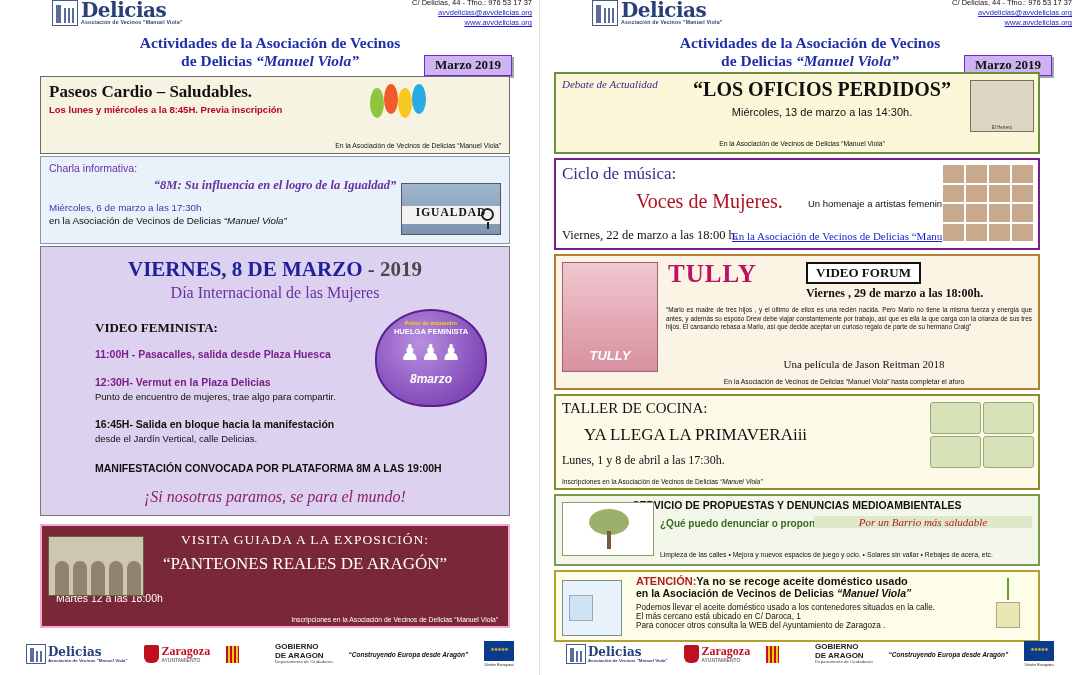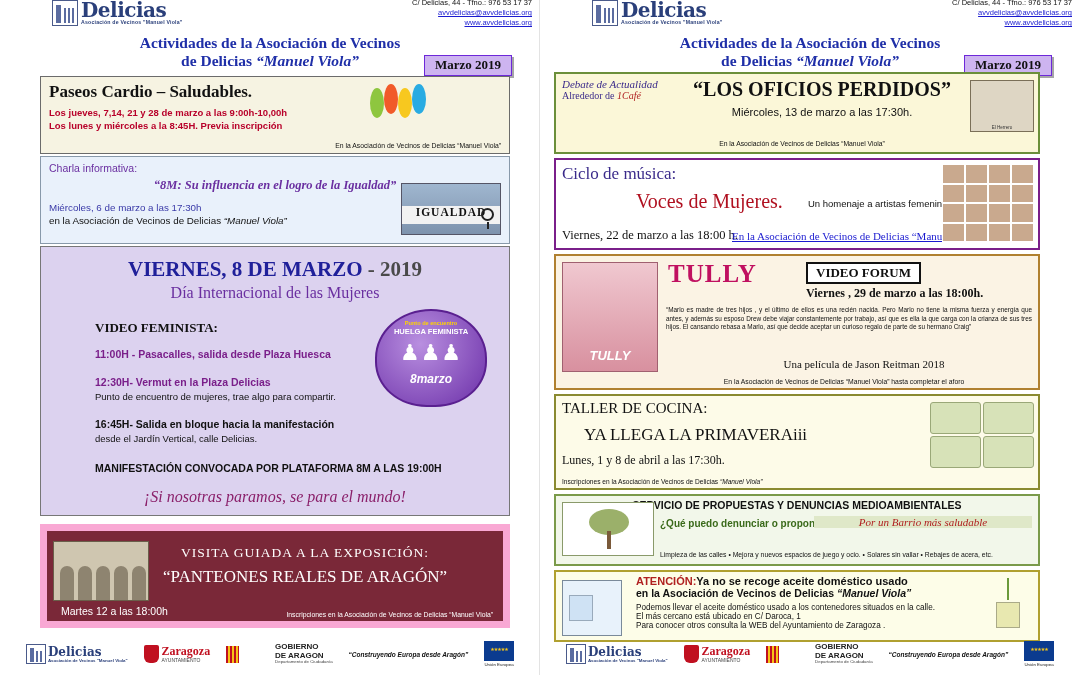--- a/index.html
+++ b/index.html
@@ -163,22 +163,22 @@
     border-radius: 50% 50% 46% 46%;
     border: 2px solid #5a2090;
   }
   .huelga-badge .t1 { text-align:center; color:#ffd400; font-size:5.6px; font-weight:bold; margin-top:9px;}
   .huelga-badge .t2 { text-align:center; color:#ffffff; font-size:7.6px; font-weight:bold; margin-top:1px;}
   .huelga-badge .figs { text-align:center; margin-top:6px; font-size:22px; color:#fff; letter-spacing:1px; line-height:1;}
   .huelga-badge .t3 { text-align:center; color:#ffffff; font-size:12px; font-weight:bold; font-style:italic; margin-top:8px;}
 
   .l-visita {
     left: 40px; top: 524px; width: 470px; height: 104px;
-    background: #7a2838; border: 7px solid #f9a8d4;
-    padding: 14px 8px;
+    background: #7a2838; border: 2px solid #f9a8d4;
+    padding: 6px 8px;
   }
   .l-visita .vt1 {
     text-align: center; color: #ffffff; font-family: "Liberation Serif", serif;
     font-size: 13.5px; letter-spacing: 1px; margin-left: 60px;
   }
   .l-visita .vt2 {
     text-align: center; color: #ffffff; font-family: "Liberation Serif", serif;
     font-size: 17px; margin-top: 6px; margin-left: 60px;
   }
   .l-visita .vt3 { color: #ffffff; font-size: 10.5px; margin-top: 18px; margin-left: 6px; }
@@ -450,21 +450,20 @@
   <div class="main-title">
     <div>Actividades de la Asociación de Vecinos</div>
     <div>
       <span>de Delicias </span><span class="it">“Manuel Viola”</span>
     </div>
     <div class="date-badge">Marzo 2019</div>
   </div>
 
   <div class="panel l-cardio">
     <h2>Paseos Cardio – Saludables.</h2>
-    <div class="line1">Los jueves, 7,14, 21 y 28 de marzo a las 9:00h-10,00h</div>
     <div class="line2">Los lunes y miércoles a la 8:45H. Previa inscripción</div>
     <div class="assoc-note">En la Asociación de Vecinos de Delicias “Manuel Viola”</div>
     <svg class="feet" viewBox="0 0 62 44">
       <ellipse cx="10" cy="22" rx="7" ry="15" fill="#8ec63f"></ellipse>
       <ellipse cx="24" cy="18" rx="7" ry="15" fill="#f15a29"></ellipse>
       <ellipse cx="38" cy="22" rx="7" ry="15" fill="#f7c81f"></ellipse>
       <ellipse cx="52" cy="18" rx="7" ry="15" fill="#29abe2"></ellipse>
     </svg>
   </div>
 
@@ -571,25 +570,22 @@
     <div>
       <span>de Delicias </span><span class="it">“Manuel Viola”</span>
     </div>
     <div class="date-badge">Marzo 2019</div>
   </div>
 
   <div class="panel r-oficios">
     <div class="deb1">
       <span style="font-style:italic">Debate</span><span> de Actualidad</span>
     </div>
-    <div class="deb2">
-      <span>Alrededor de </span><span class="cafe">1Café</span>
-    </div>
     <div class="big">“LOS OFICIOS PERDIDOS”</div>
-    <div class="mi">Miércoles, 13 de marzo a las 17:30h.</div>
+    <div class="mi">Miércoles, 13 de marzo a las 14:30h.</div>
     <div class="assoc-note">En la Asociación de Vecinos de Delicias “Manuel Viola”</div>
     <div class="oficio-pic">
       <div class="cap">El Herrero</div>
     </div>
   </div>
 
   <div class="panel r-musica">
     <div class="ct">Ciclo de música:</div>
     <div class="voces">Voces de Mujeres.</div>
     <div class="homenaje">Un homenaje a artistas femeninas</div>

